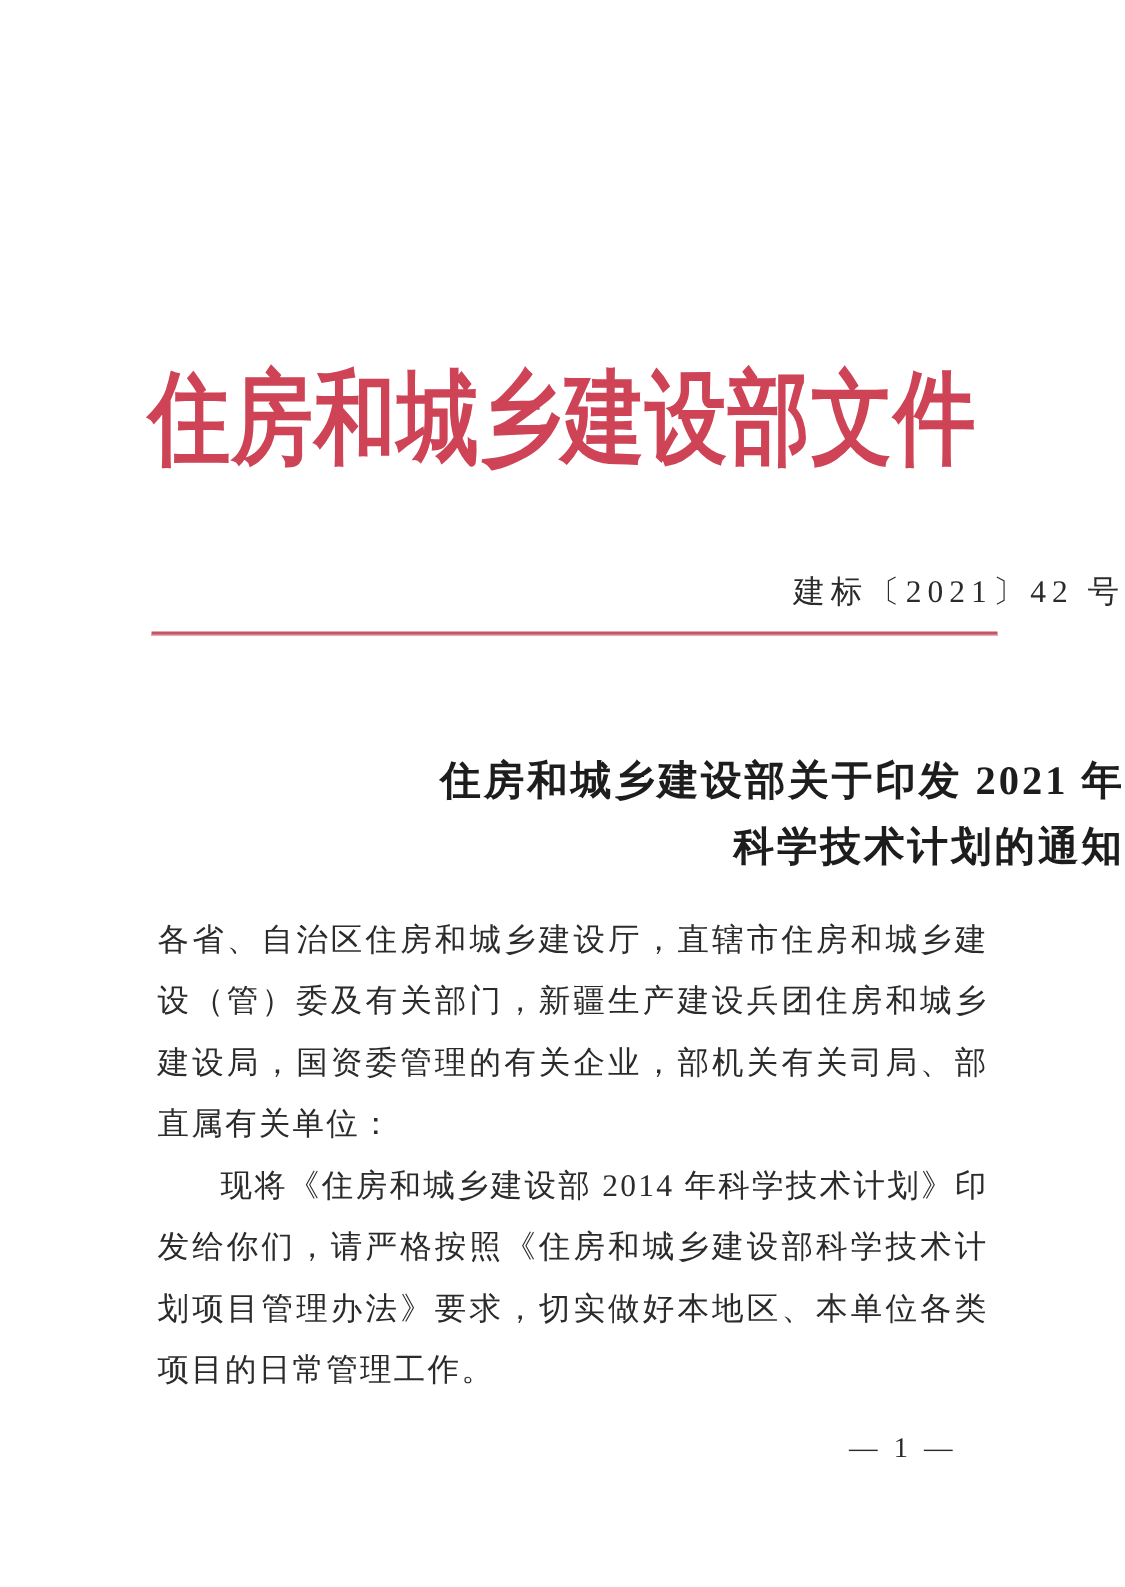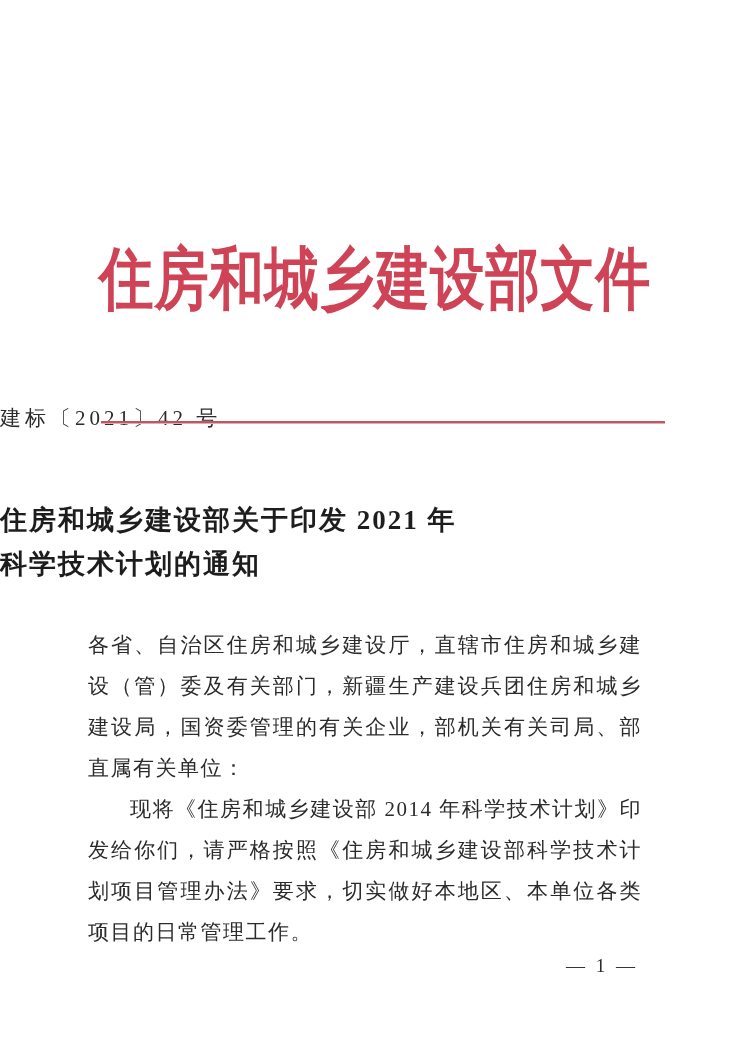--- a/index.html
+++ b/index.html
@@ -31,62 +31,61 @@
     line-height: 90px;
     font-weight: bold;
     color: var(--header_red, #ce4456);
     transform: scaleX(0.80);
     transform-origin: 50% 50%;
     letter-spacing: 1px;
     white-space: nowrap;
   }
   .doc-number {
     position: absolute;
-    top: 404px;
+    top: 380px;
     left: 0;
     right: 0;
-    text-align: left;
+    text-align: right;
     font-size: 21px;
     letter-spacing: 4px;
     color: var(--text_dark, #2b2b2b);
     white-space: nowrap;
   }
   .red-rule {
     position: absolute;
     top: 421px;
     left: 101px;
     width: 564px;
     height: 3px;
     background: var(--rule_red, #c25564);
     border-bottom: 1px solid #e6aab2;
   }
   .notice-title {
     position: absolute;
     top: 498px;
     left: 0;
-    right: 11px;
-    text-align: left;
+    right: 0;
+    text-align: right;
     font-weight: bold;
     font-size: 27px;
     line-height: 44px;
     color: #1d1d1d;
     letter-spacing: 2px;
   }
   .body-text {
     position: absolute;
     top: 606px;
-    left: 88px;
+    left: 105px;
     width: 554px;
     font-size: 21px;
     line-height: 41px;
     color: var(--text_dark, #2b2b2b);
     text-align: justify;
     text-justify: inter-character;
     letter-spacing: 1.5px;
-    margin-top: 19px;
   }
   .body-text p { margin: 0; }
   .body-text p.indent { text-indent: 2em; }
   .body-text p.last { margin-top: 6px; }
   .page-number {
     position: absolute;
     top: 955px;
     right: 112px;
     font-size: 19px;
     letter-spacing: 3px;

